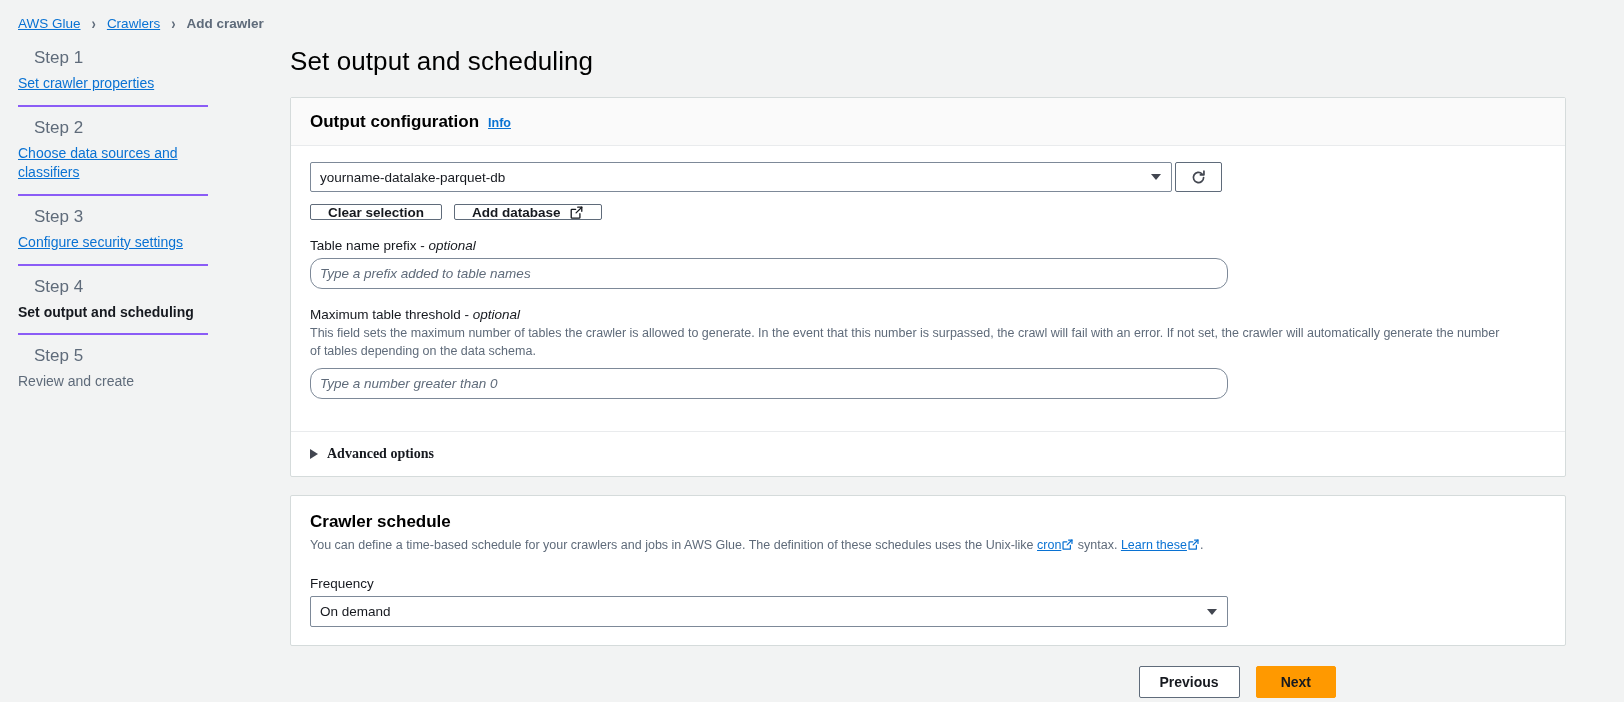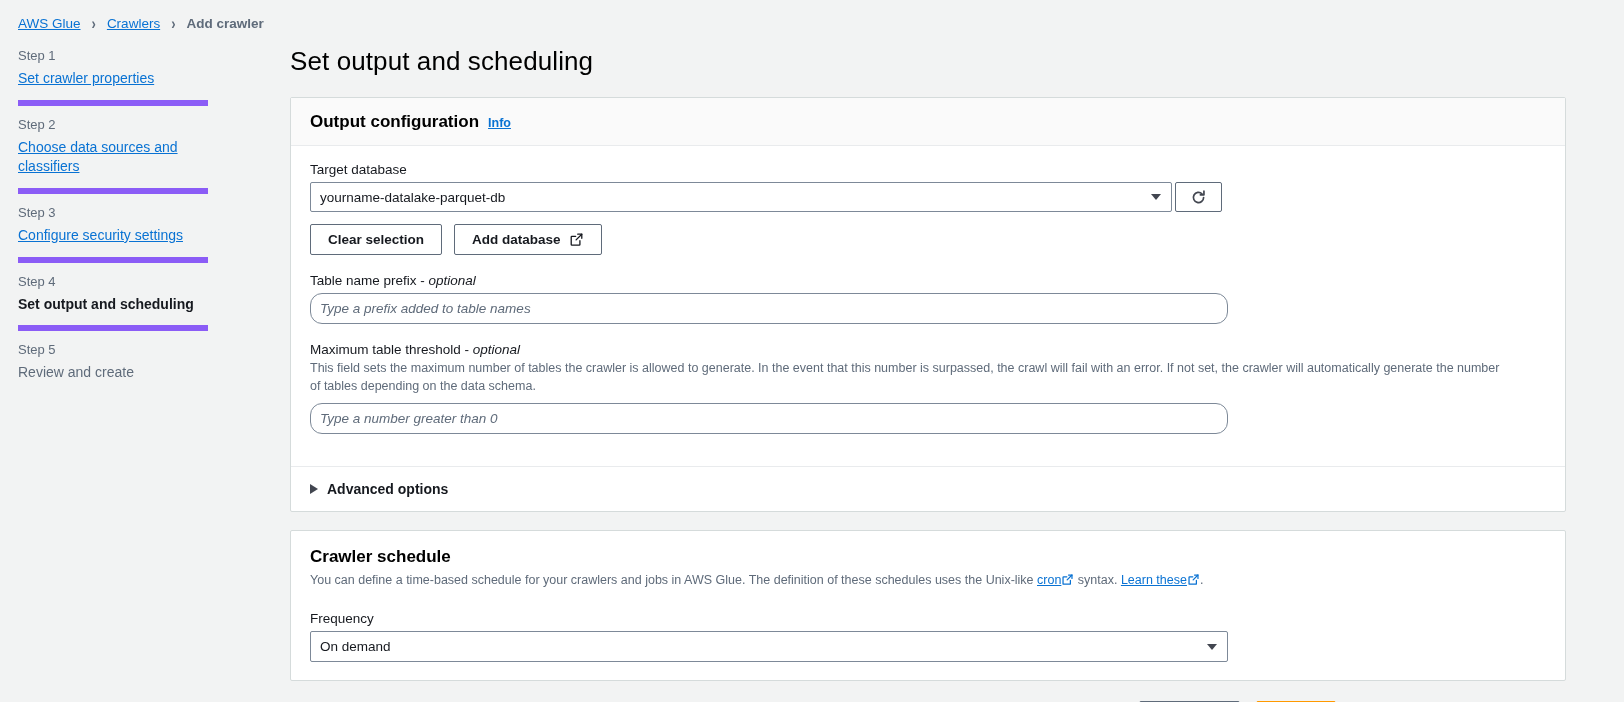--- a/index.html
+++ b/index.html
@@ -32,22 +32,22 @@
   
   .page { display: flex; align-items: flex-start; }
 
   
   .sidebar {
     width: 230px;
     padding: 10px 22px 0 18px;
     flex: 0 0 230px;
   }
   .step { padding: 4px 0 12px 0; }
-  .step + .step { border-top: 6px solid #8b5cf6; padding-top: 11px; }
-  .step-num { font-size: 13px; color: #5f6b7a; margin-bottom: 6px; }
+  .step + .step { border-top: 2px solid #8b5cf6; padding-top: 11px; }
+  .step-num { font-size: 17px; color: #5f6b7a; margin-bottom: 6px; margin-left: 16px; }
   .step-title { font-size: 14px; line-height: 1.35; }
   .step-title a { color: #0972d3; }
   .step-title.active { font-weight: 700; color: #16191f; }
   .step-title.muted { color: #5f6b7a; }
 
   
   .main { flex: 1; padding: 4px 0 0 60px; padding-right: 0; }
   .page-title {
     font-size: 26px; font-weight: 400; color: #000;
     letter-spacing: .1px;
@@ -106,21 +106,21 @@
   }
   .icon-btn {
     width: 47px; height: 30px;
     border: 1px solid #5f6b7a; border-radius: 2px;
     background: #fff;
     display: flex; align-items: center; justify-content: center;
     cursor: pointer;
   }
   .btn-row { display: flex; gap: 12px; margin-top: 12px; }
   .btn {
-    height: 31px;
+    height: 16px;
     border: 1px solid #5f6b7a;
     border-radius: 2px;
     background: #fff;
     color: #16191f;
     font-size: 13.5px; font-weight: 700;
     padding: 0 17px;
     display: inline-flex; align-items: center; gap: 8px;
     cursor: pointer;
     font-family: "Liberation Sans", sans-serif;
   }
@@ -226,21 +226,20 @@
 
     <div class="container">
       <div class="container-header">
         <h2>Output configuration</h2>
         <a href="#" class="info-link">Info</a>
       </div>
 
       <div class="container-body">
 
         <div class="field">
-          <label class="field-label">Target database</label>
           <div class="select-row">
             <div class="select">
               <span>yourname-datalake-parquet-db</span>
               <span class="caret"></span>
             </div>
             <div class="icon-btn">
               <svg width="17" height="17" viewBox="0 0 20 20">
                 <path d="M16 10a6 6 0 1 1-1.9-4.4" fill="none" stroke="#424650" stroke-width="2" stroke-linecap="round"></path>
                 <path d="M16.4 2.6v4.2h-4.2" fill="none" stroke="#424650" stroke-width="2" stroke-linecap="round" stroke-linejoin="round"></path>
               </svg>
@@ -265,21 +264,21 @@
         </div>
 
         <div class="field" style="margin-top:18px;">
           <label class="field-label" style="margin-bottom:2px;"><span>Maximum table threshold - </span><span class="opt">optional</span></label>
           <p class="field-desc">This field sets the maximum number of tables the crawler is allowed to generate. In the event that this number is surpassed, the crawl will fail with an error. If not set, the crawler will automatically generate the number of tables depending on the data schema.</p>
           <input class="input" type="text" placeholder="Type a number greater than 0" style="">
         </div>
 
       </div>
 
-      <div class="expand-section" style="margin-top:14px;">
+      <div class="expand-section" style="margin-top:14px;font-family:Liberation Serif, serif;">
         <div class="expander">
           <span class="tri"></span>
           <span>Advanced options</span>
         </div>
       </div>
     </div>
 
     <div class="container">
       <div class="section2-head">
         <h2>Crawler schedule</h2>

